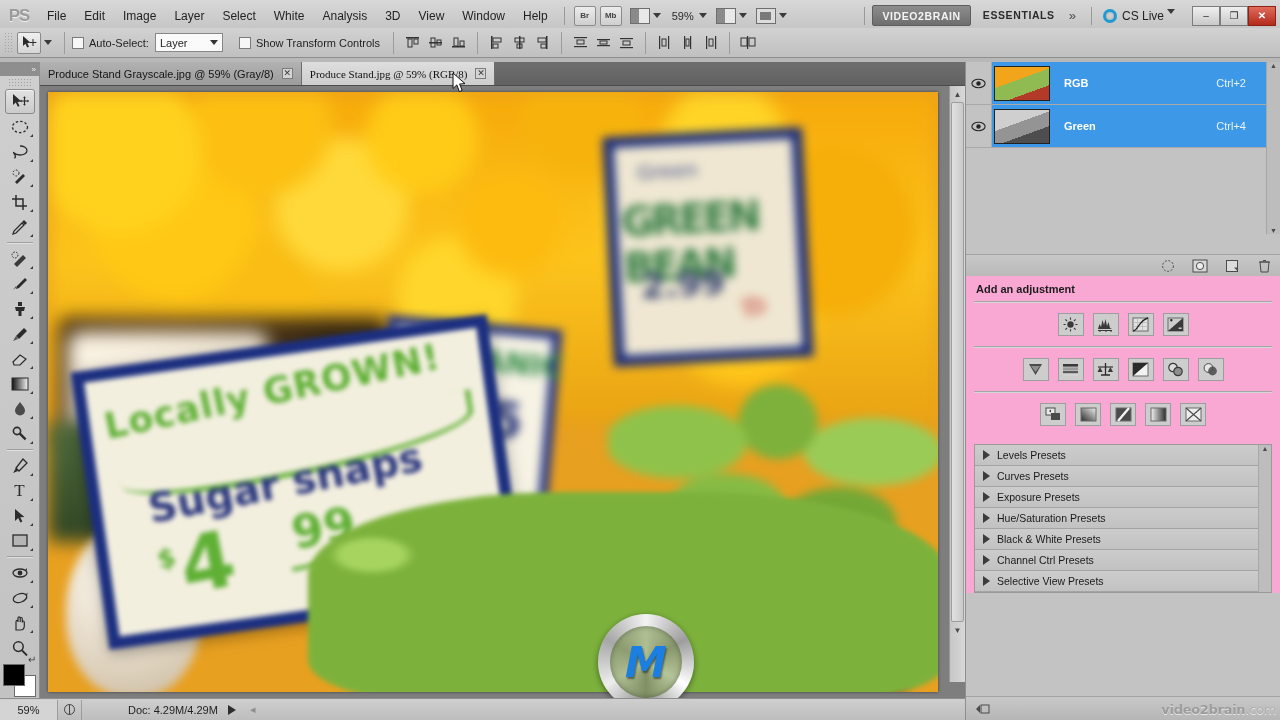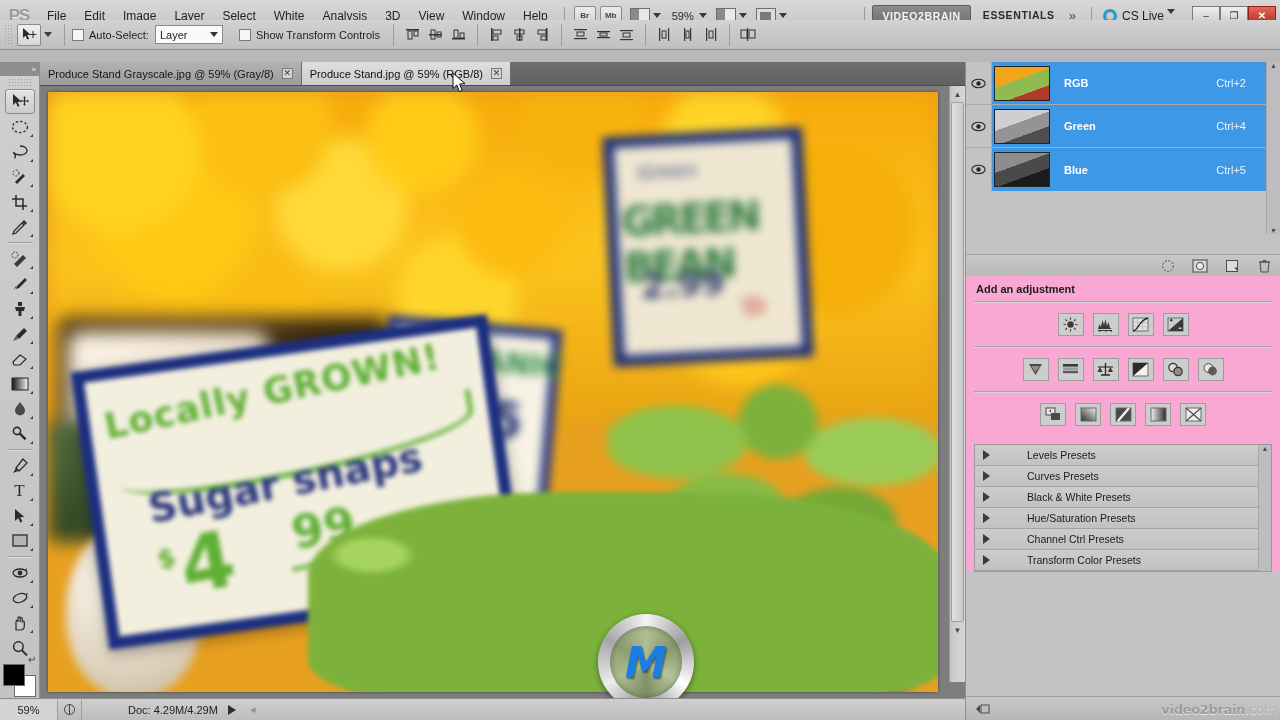--- a/index.html
+++ b/index.html
@@ -73,21 +73,21 @@
   .wbtn {
     width: 28px; height: 20px; border: 1px solid #7c7c7c;
     background: linear-gradient(#efefef, #c9c9c9);
     display: flex; align-items: center; justify-content: center;
     font-size: 10px; color: #333; cursor: default;
   }
   .wbtn.close { background: linear-gradient(#e06b5c, #b32a1b); color: #fff; border-color: #8d2214; font-weight: bold; }
 
   
   .optionsbar {
-    position: absolute; left: 0; top: 20px; width: 1280px; height: 30px;
+    position: absolute; left: 0; top: 28px; width: 1280px; height: 30px;
     background: linear-gradient(#d2d2d2, #c0c0c0);
     border-bottom: 1px solid #8e8e8e;
     display: flex; align-items: center; font-size: 11px;
   }
   .grip { width: 10px; height: 22px; margin: 0 3px 0 4px;
     background-image: radial-gradient(#9a9a9a 1px, transparent 1px);
     background-size: 3px 3px; opacity: .8; }
   .ob-sep { width: 1px; height: 22px; background: #9c9c9c; margin: 0 7px; }
   .tool-preview {
     width: 24px; height: 22px; border: 1px solid #8a8a8a; border-radius: 2px;
@@ -142,21 +142,21 @@
     position: absolute; left: 40px; top: 62px; width: 925px; height: 24px;
     background: linear-gradient(#6f6f6f, #616161); border-bottom: 1px solid #4c4c4c;
     display: flex; align-items: flex-end;
   }
   .doctab {
     height: 23px; display: flex; align-items: center; padding: 0 8px;
     font-size: 11px; color: #151515; cursor: default; white-space: nowrap;
     border-right: 1px solid #6d6d6d;
     background: linear-gradient(#b2b2b2, #9c9c9c);
   }
-  .doctab.active { background: linear-gradient(#dedede, #cdcdcd); color: #111; }
+  .doctab.active { background: linear-gradient(#dedede, #cdcdcd); color: #111; font-family: Liberation Serif, serif; }
   .tab-close {
     margin-left: 8px; width: 11px; height: 11px; border: 1px solid #7c7c7c;
     display: flex; align-items: center; justify-content: center;
     font-size: 9px; line-height: 1; color: #3a3a3a; background: #d4d4d4;
   }
 
   
   .canvas-area {
     position: absolute; left: 40px; top: 86px; width: 925px; height: 612px;
     background: #7e7e7e; overflow: hidden;
@@ -388,21 +388,21 @@
   .adj-sep { height: 1px; background: #a6a6a6; margin: 0 8px; box-shadow: 0 1px 0 #d6d6d6; }
   .adj-row { display: flex; align-items: center; justify-content: center; gap: 9px; padding: 11px 0 10px; }
   .adj-ico {
     width: 26px; height: 23px; border: 1px solid #9d9d9d; background: #cdcdcd;
     display: flex; align-items: center; justify-content: center; cursor: default;
   }
   .presets { margin: 8px 8px 0; border: 1px solid #9a9a9a; background: #c8c8c8; position: relative; }
   .preset-row {
     display: flex; align-items: center; height: 21px; font-size: 10.5px; color: #1a1a1a;
     border-bottom: 1px solid #a4a4a4; background: linear-gradient(#cccccc,#c2c2c2);
-    cursor: default; padding-right: 14px; gap: 30px;
+    cursor: default; padding-right: 14px;
   }
   .preset-row:last-child { border-bottom: none; }
   .p-tri { width: 0; height: 0; margin: 0 7px 0 8px;
     border-top: 5px solid transparent; border-bottom: 5px solid transparent; border-left: 7px solid #3c3c3c; }
   .p-scroll { position: absolute; right: 0; top: 0; width: 13px; height: 100%;
     background: #bdbdbd; border-left: 1px solid #a8a8a8; }
   .adj-footer {
     position: absolute; left: 0; bottom: 0; width: 315px; height: 24px;
     background: linear-gradient(#c8c8c8,#b6b6b6); border-top: 1px solid #a2a2a2;
     display: flex; align-items: center; padding-left: 8px;
@@ -890,31 +890,20 @@
         <div class="ch-eye">
           <svg width="15" height="11">
               <ellipse cx="7.5" cy="5.5" rx="6.6" ry="4.2" fill="none" stroke="#262626" stroke-width="1.1"></ellipse>
               <circle cx="7.5" cy="5.5" r="2.2" fill="#262626"></circle>
             </svg>
         </div>
         <div class="ch-thumb" style="background:linear-gradient(160deg,#cfcfcf 0 40%,#949494 40% 68%,#4e4e4e 68% 100%);"></div>
         <div class="ch-name">Green</div>
         <div class="ch-key">Ctrl+4</div>
       </div>
-      <div class="ch-row" style="border-bottom:none;">
-        <div class="ch-eye">
-          <svg width="15" height="11">
-              <ellipse cx="7.5" cy="5.5" rx="6.6" ry="4.2" fill="none" stroke="#262626" stroke-width="1.1"></ellipse>
-              <circle cx="7.5" cy="5.5" r="2.2" fill="#262626"></circle>
-            </svg>
-        </div>
-        <div class="ch-thumb" style="background:linear-gradient(160deg,#8d8d8d 0 38%,#4a4a4a 38% 66%,#1c1c1c 66% 100%);"></div>
-        <div class="ch-name">Blue</div>
-        <div class="ch-key">Ctrl+5</div>
-      </div>
       <div class="ch-scroll">
         <div style="text-align:center;font-size:7px;color:#4a4a4a;">▲</div>
         <div style="position:absolute;bottom:0;width:100%;text-align:center;font-size:7px;color:#4a4a4a;">▼</div>
       </div>
     </div>
 
     <div class="ch-footer">
       <div class="chf-ico">
         <svg width="14" height="14">
             <circle cx="7" cy="7" r="5.4" fill="none" stroke="#4a4a4a" stroke-dasharray="2 1.6"></circle>
@@ -1071,33 +1060,37 @@
         <div class="preset-row">
           <span class="p-tri"></span>
           <span>Levels Presets</span>
         </div>
         <div class="preset-row">
           <span class="p-tri"></span>
           <span>Curves Presets</span>
         </div>
         <div class="preset-row">
           <span class="p-tri"></span>
-          <span>Black &amp; White Presets</span>
+          <span>Exposure Presets</span>
         </div>
         <div class="preset-row">
           <span class="p-tri"></span>
           <span>Hue/Saturation Presets</span>
         </div>
         <div class="preset-row">
           <span class="p-tri"></span>
-          <span>Channel Ctrl Presets</span>
+          <span>Black &amp; White Presets</span>
         </div>
         <div class="preset-row">
           <span class="p-tri"></span>
-          <span>Transform Color Presets</span>
+          <span>Channel Ctrl Presets</span>
+        </div>
+        <div class="preset-row">
+          <span class="p-tri"></span>
+          <span>Selective View Presets</span>
         </div>
         <div class="p-scroll">
           <div style="text-align:center;font-size:7px;color:#4a4a4a;">▲</div>
         </div>
       </div>
     </div>
 
     <div class="adj-footer">
       <div class="chf-ico">
         <svg width="16" height="14">

